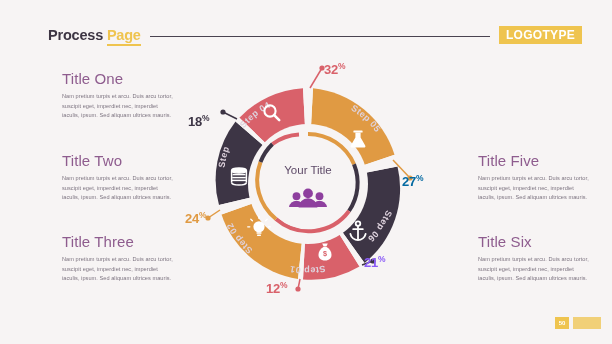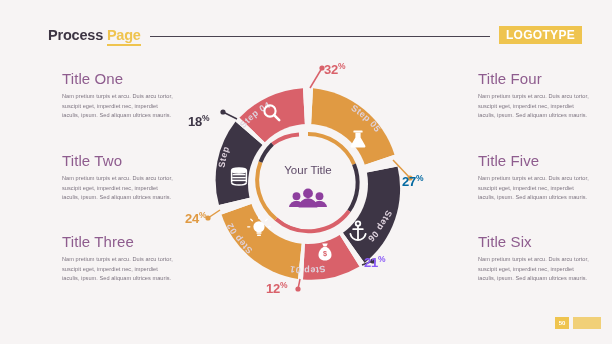--- a/index.html
+++ b/index.html
@@ -139,24 +139,20 @@
   </div>
   <div class="col col-left row2">
     <h3>Title Two</h3>
     <p>Nam pretium turpis et arcu. Duis arcu tortor, suscipit eget, imperdiet nec, imperdiet iaculis, ipsum. Sed aliquam ultrices mauris.</p>
   </div>
   <div class="col col-left row3">
     <h3>Title Three</h3>
     <p>Nam pretium turpis et arcu. Duis arcu tortor, suscipit eget, imperdiet nec, imperdiet iaculis, ipsum. Sed aliquam ultrices mauris.</p>
   </div>
 
-  <div class="col col-right row1">
-    <h3>Title Four</h3>
-    <p>Nam pretium turpis et arcu. Duis arcu tortor, suscipit eget, imperdiet nec, imperdiet iaculis, ipsum. Sed aliquam ultrices mauris.</p>
-  </div>
   <div class="col col-right row2">
     <h3>Title Five</h3>
     <p>Nam pretium turpis et arcu. Duis arcu tortor, suscipit eget, imperdiet nec, imperdiet iaculis, ipsum. Sed aliquam ultrices mauris.</p>
   </div>
   <div class="col col-right row3">
     <h3>Title Six</h3>
     <p>Nam pretium turpis et arcu. Duis arcu tortor, suscipit eget, imperdiet nec, imperdiet iaculis, ipsum. Sed aliquam ultrices mauris.</p>
   </div>
 
   <div class="chart">

